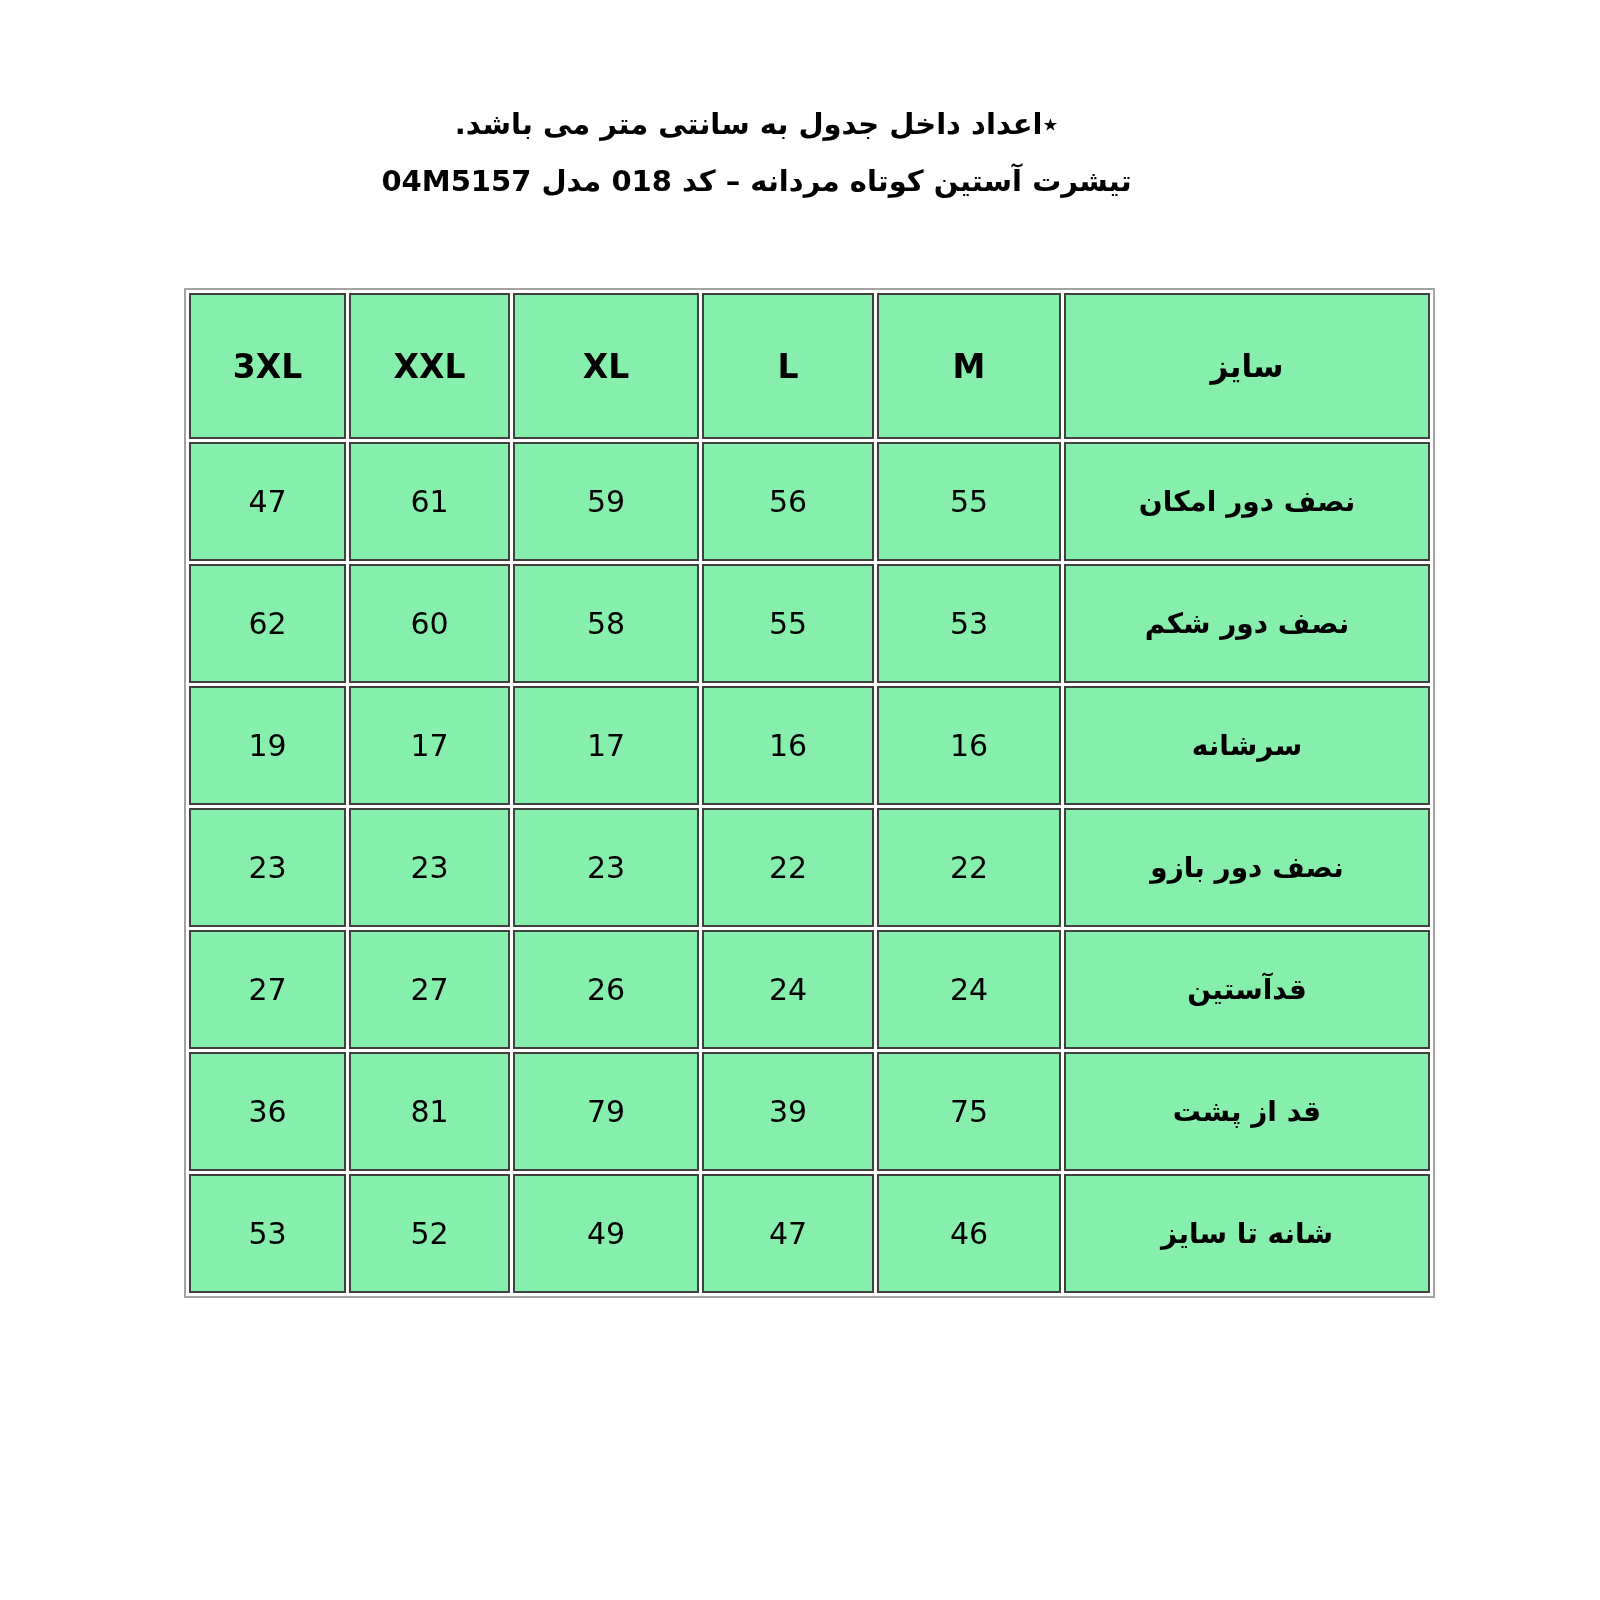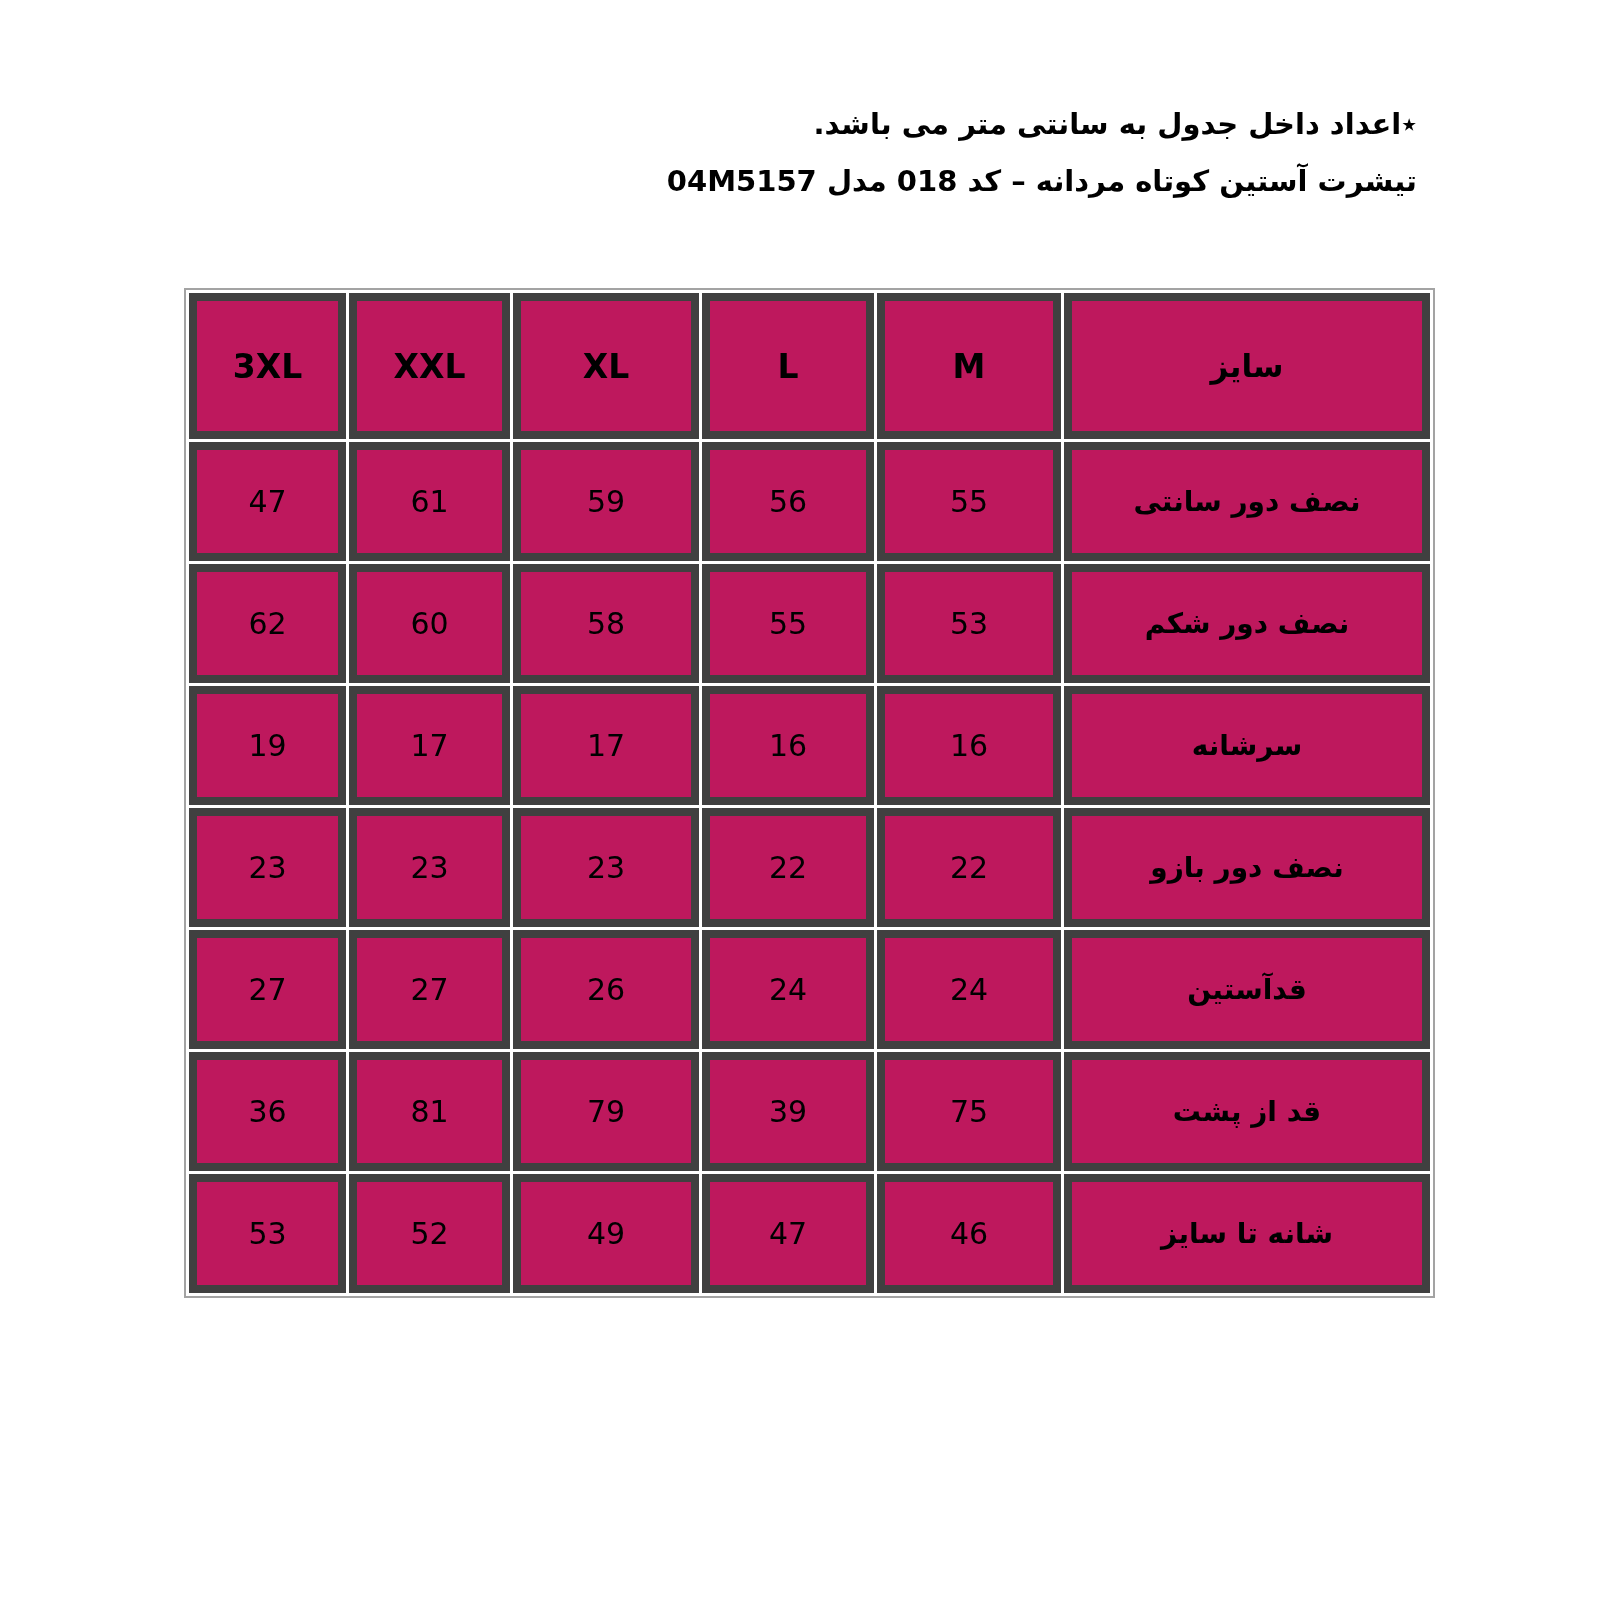--- a/index.html
+++ b/index.html
@@ -16,43 +16,43 @@
     background: #ffffff;
     overflow: hidden;
   }
   
   .notes {
     position: absolute;
     top: 96px;
     right: 183px;
     left: 96px;
     direction: rtl;
-    text-align: right;
+    text-align: center;
     font-weight: bold;
     font-size: 29px;
     line-height: 57px;
     unicode-bidi: plaintext;
   }
   .note-line { white-space: nowrap; }
   
   table.size-table {
     position: absolute;
     top: 288px;
     left: 184px;
     width: 1236px;
     table-layout: fixed;
     border-collapse: separate;
     border-spacing: 3px;
     border: 2px solid #a3a3a3;
     background: #ffffff;
     direction: rtl;
   }
   table.size-table td {
-    border: 8px solid #404040;
-    background: #be185d;
+    border: 2px solid #404040;
+    background: #86efac;
     text-align: center;
     vertical-align: middle;
     padding: 0;
     overflow: hidden;
   }
   tr.header-row    { height: 146px; }
   tr.data-row      { height: 119px; }
   td.size-label-header {
     font-weight: bold;
     font-size: 31px;
@@ -96,21 +96,21 @@
       <tr class="header-row">
         <td class="size-label-header">سایز</td>
         <td class="latin-size-header">M</td>
         <td class="latin-size-header">L</td>
         <td class="latin-size-header">XL</td>
         <td class="latin-size-header">XXL</td>
         <td class="latin-size-header">3XL</td>
       </tr>
 
       <tr class="data-row">
-        <td class="row-label">نصف دور سانتی</td>
+        <td class="row-label">نصف دور امکان</td>
         <td class="num">55</td>
         <td class="num">56</td>
         <td class="num">59</td>
         <td class="num">61</td>
         <td class="num">47</td>
       </tr>
 
       <tr class="data-row">
         <td class="row-label">نصف دور شکم</td>
         <td class="num">53</td>

